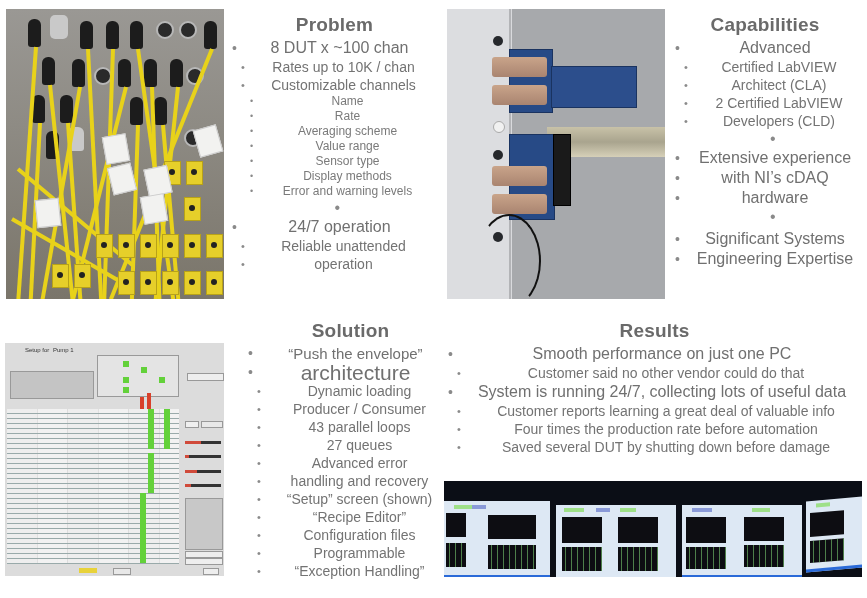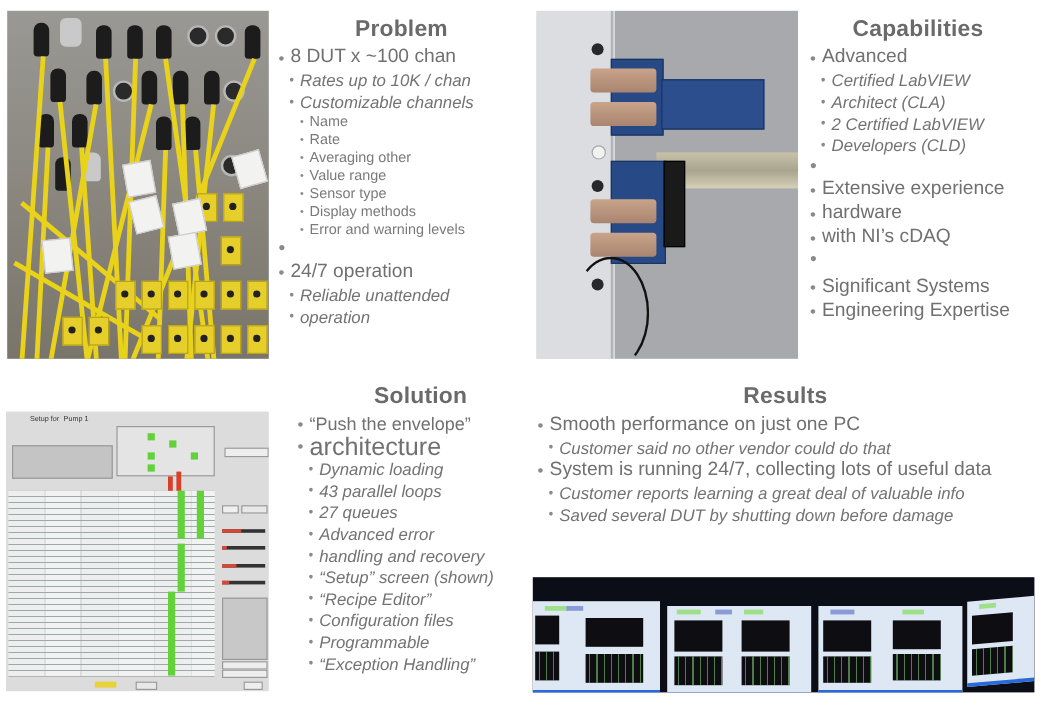--- a/index.html
+++ b/index.html
@@ -7,28 +7,28 @@
     width: 867px; height: 598px; position: relative; overflow: hidden;
     background: #ffffff;
     font-family: "Liberation Sans", "DejaVu Sans", sans-serif;
     color: #707070;
   }
   .abs { position: absolute; }
   .title {
     font-weight: bold; color: #6a6a6a; font-size: 19px; text-align: center;
     letter-spacing: 0.2px;
   }
-  ul { list-style: none; margin: 0; padding: 0; }
+  ul { list-style: none; margin: 0; padding: 0; text-align: center; }
   li { position: relative; white-space: nowrap; }
   li::before {
     content: "\2022"; position: absolute; color: #8a8a8a;
   }
   .l1 { font-size: 16px; line-height: 20px; padding-left: 10px; color: #707070; }
   .l1::before { left: 0; font-size: 14px; }
-  .l2 { font-size: 14px; line-height: 18px; padding-left: 18px; color: #737373; font-style: italic; }
+  .l2 { font-size: 14px; line-height: 18px; padding-left: 18px; color: #737373; }
   .l2::before { left: 9px; font-size: 11px; }
   .l3 { font-size: 12px; line-height: 15px; padding-left: 26px; color: #7a7a7a; }
   .l3::before { left: 18px; font-size: 9px; }
   .cont { padding-left: 18px; }
   .gap { height: 16px; }
 
   
   .photo-cables {
     left: 6px; top: 9px; width: 218px; height: 290px;
     background: linear-gradient(180deg, #9a9894 0%, #8e8b84 40%, #7a756a 100%);
@@ -158,21 +158,21 @@
 </div>
 
 <div class="abs" style="left:232px;top:14px;width:205px">
   <div class="title">Problem</div>
   <ul style="margin-top:2px">
     <li class="l1">8 DUT x ~100 chan</li>
     <li class="l2">Rates up to 10K / chan</li>
     <li class="l2">Customizable channels</li>
     <li class="l3">Name</li>
     <li class="l3">Rate</li>
-    <li class="l3">Averaging other</li>
+    <li class="l3">Averaging scheme</li>
     <li class="l3">Value range</li>
     <li class="l3">Sensor type</li>
     <li class="l3">Display methods</li>
     <li class="l3">Error and warning levels</li>
     <li class="gap" style="height:18px"></li>
     <li class="l1">24/7 operation</li>
     <li class="l2">Reliable unattended</li>
     <li class="l2 cont" style="padding-left:18px">operation</li>
   </ul>
 </div>
@@ -198,22 +198,22 @@
 <div class="abs" style="left:675px;top:14px;width:190px">
   <div class="title" style="padding-right:10px">Capabilities</div>
   <ul style="margin-top:2px">
     <li class="l1">Advanced</li>
     <li class="l2">Certified LabVIEW</li>
     <li class="l2 cont">Architect (CLA)</li>
     <li class="l2">2 Certified LabVIEW</li>
     <li class="l2 cont">Developers (CLD)</li>
     <li class="gap" style="height:18px"></li>
     <li class="l1">Extensive experience</li>
+    <li class="l1 cont" style="padding-left:10px">with NI’s cDAQ</li>
     <li class="l1 cont" style="padding-left:10px">hardware</li>
-    <li class="l1 cont" style="padding-left:10px">with NI’s cDAQ</li>
     <li class="gap" style="height:21px"></li>
     <li class="l1">Significant Systems</li>
     <li class="l1 cont" style="padding-left:10px">Engineering Expertise</li>
   </ul>
 </div>
 
 <div class="abs shot">
   <span class="hdr">Setup for</span>
   <span class="hdr2" style="left:48px">Pump 1</span>
   <div class="box" style="left:5px;top:28px;width:82px;height:26px"></div>
@@ -252,39 +252,41 @@
   <div class="box" style="left:108px;top:225px;width:16px;height:5px;background:#e8e8e8"></div>
   <div class="box" style="left:198px;top:225px;width:14px;height:5px;background:#eee"></div>
 </div>
 
 <div class="abs" style="left:248px;top:320px;width:205px">
   <div class="title">Solution</div>
   <ul style="margin-top:2px">
     <li class="l1" style="font-size:15px;line-height:19px">“Push the envelope”</li>
     <li class="l1 cont" style="padding-left:10px;font-size:21px;line-height:19px">architecture</li>
     <li class="l2">Dynamic loading</li>
+    <li class="l2">Producer / Consumer</li>
     <li class="l2">43 parallel loops</li>
     <li class="l2">27 queues</li>
     <li class="l2">Advanced error</li>
     <li class="l2 cont">handling and recovery</li>
     <li class="l2">“Setup” screen (shown)</li>
     <li class="l2">“Recipe Editor”</li>
     <li class="l2">Configuration files</li>
     <li class="l2">Programmable</li>
     <li class="l2 cont">“Exception Handling”</li>
   </ul>
 </div>
 
 <div class="abs" style="left:448px;top:320px;width:418px">
   <div class="title" style="padding-right:5px">Results</div>
   <ul style="margin-top:2px">
     <li class="l1">Smooth performance on just one PC</li>
     <li class="l2">Customer said no other vendor could do that</li>
     <li class="l1">System is running 24/7, collecting lots of useful data</li>
     <li class="l2">Customer reports learning a great deal of valuable info</li>
+    <li class="l2">Four times the production rate before automation</li>
     <li class="l2">Saved several DUT by shutting down before damage</li>
   </ul>
 </div>
 
 <div class="abs monitors">
 
   <div class="mon" style="left:0;top:20px;width:106px;height:74px">
     <div class="bar" style="left:10px;top:4px;width:20px"></div>
     <div class="bar p" style="left:28px;top:4px;width:14px"></div>
     <div class="plot" style="left:2px;top:12px;width:20px;height:24px"></div>

